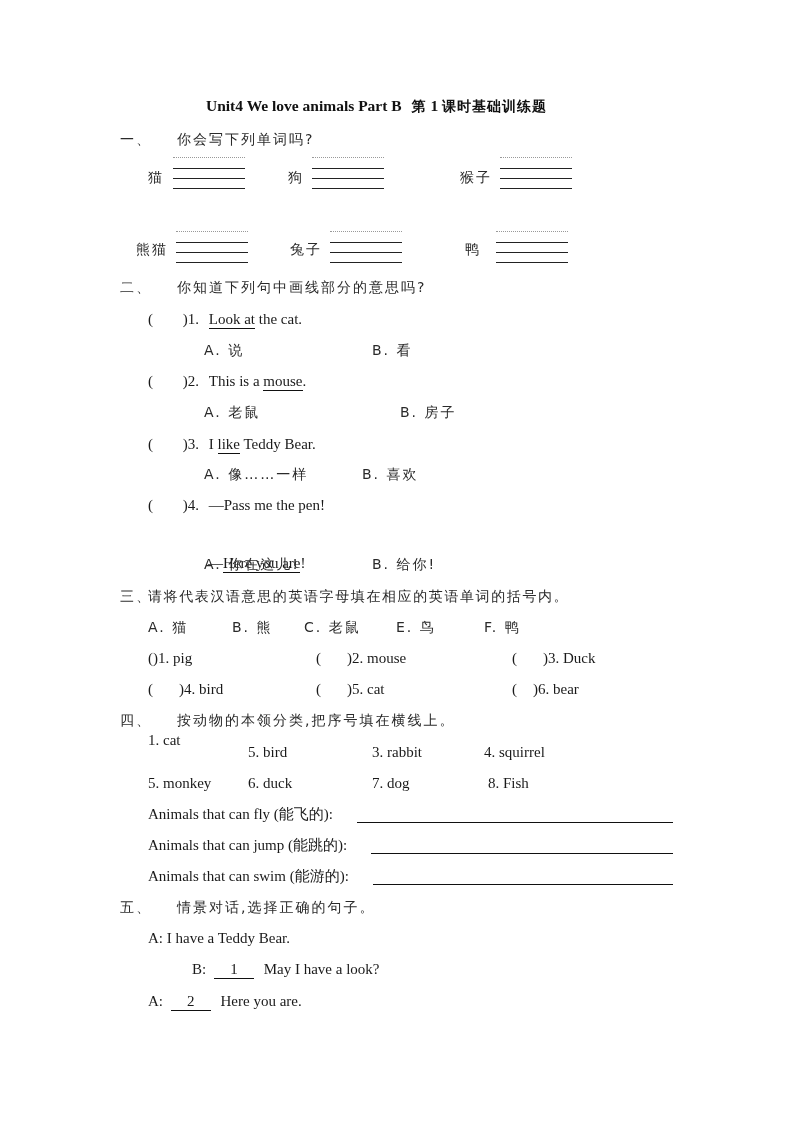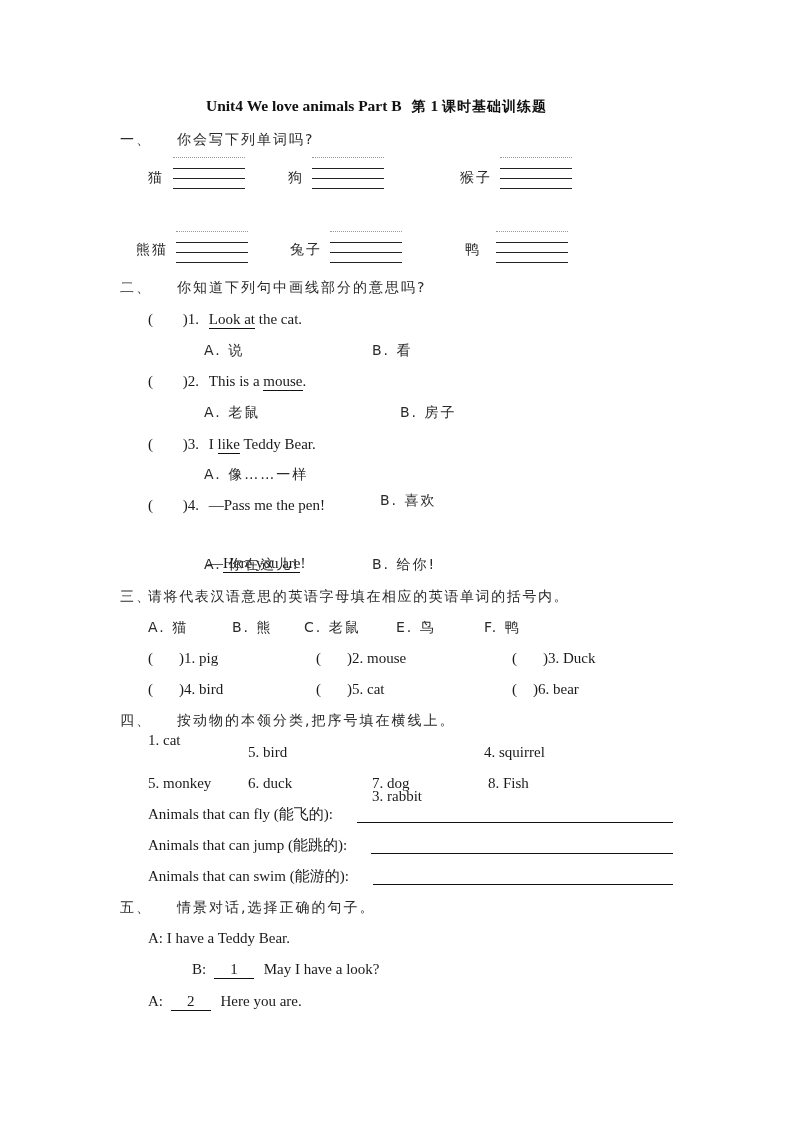--- a/index.html
+++ b/index.html
@@ -101,21 +101,21 @@
 </div>
 <div class="abs cn" style="left:204px; top:405px;">A. 老鼠</div>
 <div class="abs cn" style="left:400px; top:405px;">B. 房子</div>
 
 <div class="abs" style="left:148px; top:437px;">
   <span>(</span>
   <span style="margin-left:26px;">)3.</span>
   <span style="margin-left:6px;"><span>I </span><span class="u">like</span><span> Teddy Bear.</span></span>
 </div>
 <div class="abs cn" style="left:204px; top:467px;">A. 像……一样</div>
-<div class="abs cn" style="left:380px; top:467px;margin-top:26px;">B. 喜欢</div>
+<div class="abs cn" style="left:362px; top:467px;">B. 喜欢</div>
 
 <div class="abs" style="left:148px; top:498px;">
   <span>(</span>
   <span style="margin-left:26px;">)4.</span>
   <span style="margin-left:6px;">—Pass me the pen!</span>
 </div>
 <div class="abs" style="left:208px; top:556px;">
   <span>—</span><span class="u">Here you are</span><span>!</span>
 </div>
 <div class="abs cn" style="left:204px; top:557px;">A. 你在这儿!</div>
@@ -123,33 +123,33 @@
 
 <div class="abs cn" style="left:120px; top:589px;">三、</div>
 <div class="abs cn" style="left:148px; top:589px; letter-spacing:1.6px;">请将代表汉语意思的英语字母填在相应的英语单词的括号内。</div>
 
 <div class="abs cn" style="left:148px; top:620px;">A. 猫</div>
 <div class="abs cn" style="left:232px; top:620px;">B. 熊</div>
 <div class="abs cn" style="left:304px; top:620px;">C. 老鼠</div>
 <div class="abs cn" style="left:396px; top:620px;">E. 鸟</div>
 <div class="abs cn" style="left:484px; top:620px;">F. 鸭</div>
 
-<div class="abs" style="left:148px; top:651px;"><span>(</span><span style="margin-left:26px;">)1. pig</span></div>
+<div class="abs" style="left:148px; top:651px;"><span>(</span><span style="">)1. pig</span></div>
 <div class="abs" style="left:316px; top:651px;"><span>(</span><span style="margin-left:26px;">)2. mouse</span></div>
 <div class="abs" style="left:512px; top:651px;"><span>(</span><span style="margin-left:26px;">)3. Duck</span></div>
 <div class="abs" style="left:148px; top:682px;"><span>(</span><span style="margin-left:26px;">)4. bird</span></div>
 <div class="abs" style="left:316px; top:682px;"><span>(</span><span style="margin-left:26px;">)5. cat</span></div>
 <div class="abs" style="left:512px; top:682px;"><span>(</span><span style="margin-left:16px;">)6. bear</span></div>
 
 <div class="abs cn" style="left:120px; top:713px;">四、</div>
 <div class="abs cn" style="left:177px; top:713px;">按动物的本领分类,把序号填在横线上。</div>
 
 <div class="abs" style="left:148px; top:733px;">1. cat</div>
 <div class="abs" style="left:248px; top:745px;">5. bird</div>
-<div class="abs" style="left:372px; top:745px;margin-top:44px;">3. rabbit</div>
+<div class="abs" style="left:372px; top:745px;">3. rabbit</div>
 <div class="abs" style="left:484px; top:745px;">4. squirrel</div>
 <div class="abs" style="left:148px; top:776px;">5. monkey</div>
 <div class="abs" style="left:248px; top:776px;">6. duck</div>
 <div class="abs" style="left:372px; top:776px;">7. dog</div>
 <div class="abs" style="left:488px; top:776px;">8. Fish</div>
 
 <div class="abs" style="left:148px; top:807px;">Animals that can fly (能飞的):</div>
 <div class="answer-line" style="left:357px; width:316px; top:822px;"></div>
 <div class="abs" style="left:148px; top:838px;">Animals that can jump (能跳的):</div>
 <div class="answer-line" style="left:371px; width:302px; top:853px;"></div>

